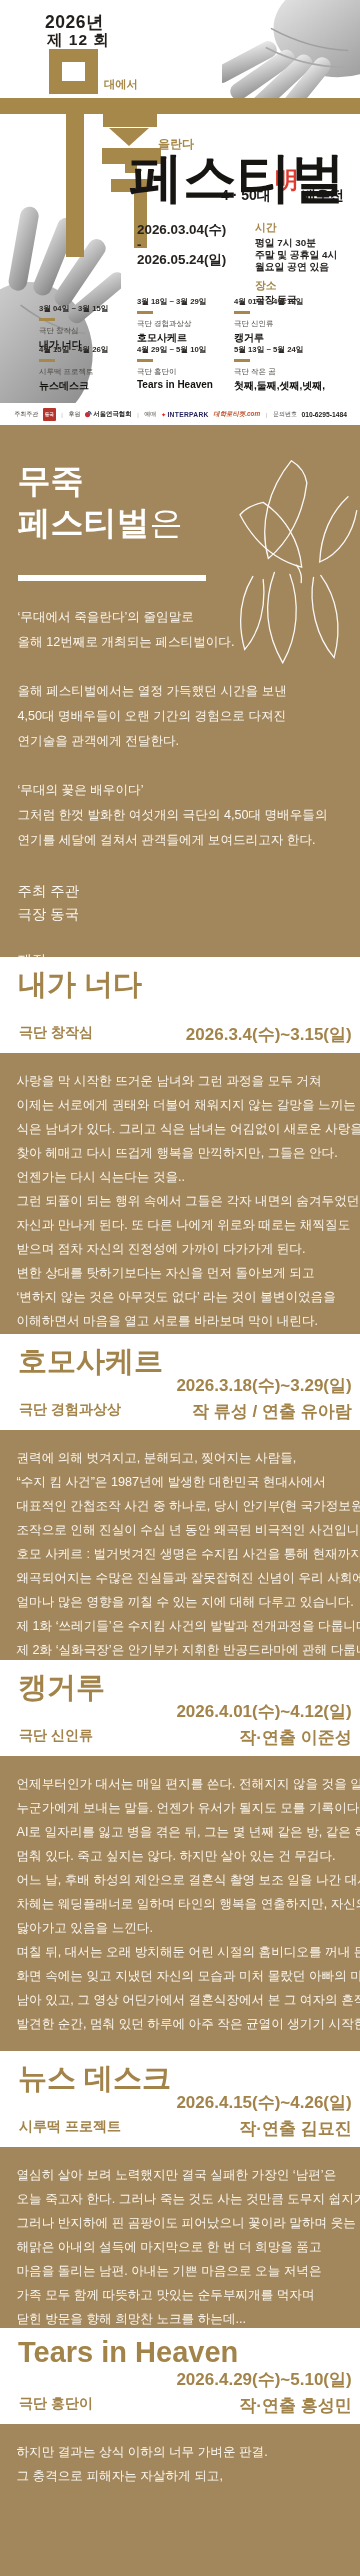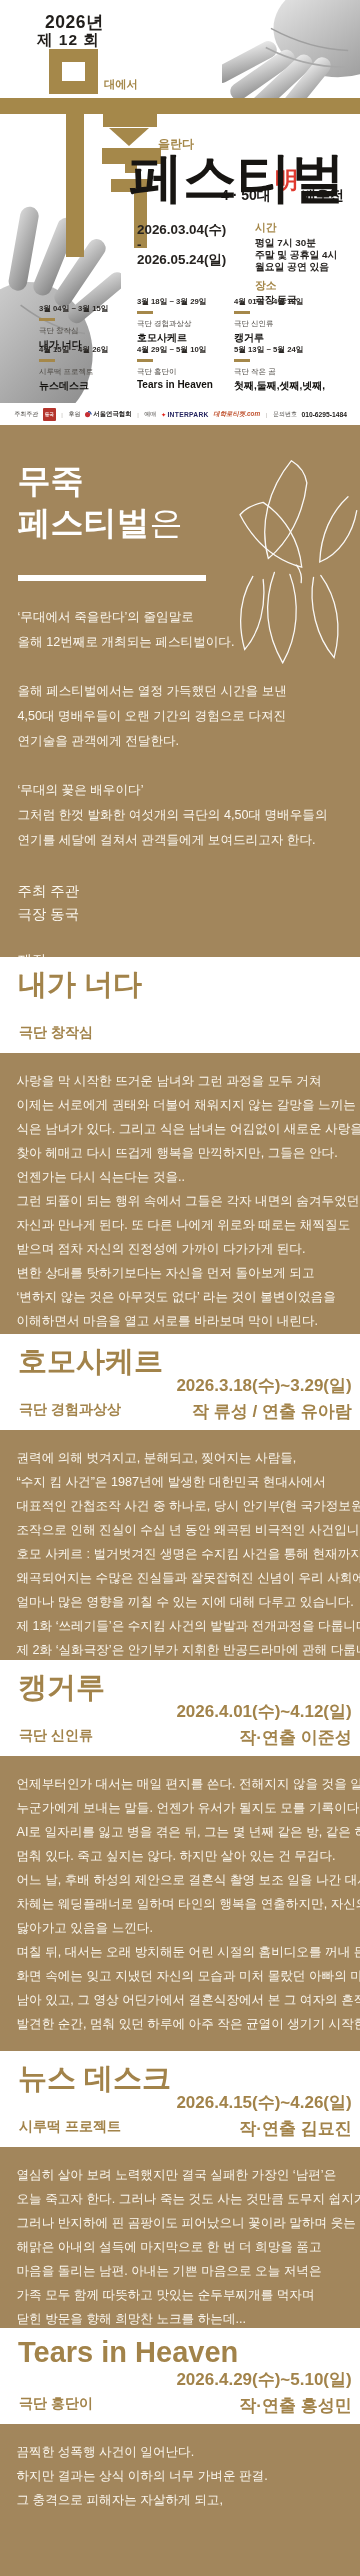--- a/index.html
+++ b/index.html
@@ -2,21 +2,21 @@
 <html style="font-size:8.2px"><head>
 <meta charset="utf-8">
 <style>
   html,body{margin:0;padding:0;background:#ffffff;}
   body{width:361px;font-family:"Liberation Sans","DejaVu Sans",sans-serif;-webkit-font-smoothing:antialiased;}
   .page{width:361px;position:relative;overflow:hidden;background:#fff;}
 
   
   .poster{position:relative;width:361px;height:404px;background:#ffffff;overflow:hidden;}
   .poster .year{position:absolute;left:45px;top:10.3px;font-size:17.5px;font-weight:900;color:#221f1c;letter-spacing:0.5px;}
-  .poster .edition{position:absolute;left:37px;top:30px;font-size:15.5px;font-weight:900;color:#221f1c;letter-spacing:1px;}
+  .poster .edition{position:absolute;left:47px;top:30px;font-size:15.5px;font-weight:900;color:#221f1c;letter-spacing:1px;}
   .lg-square{position:absolute;left:49px;top:49px;width:49px;height:45px;border:13.4px solid #a5884a;box-sizing:border-box;}
   .lg-bar{position:absolute;left:0;top:98px;width:361px;height:15.5px;background:#a5884a;}
   .lg-stem{position:absolute;left:66px;top:113px;width:17.5px;height:144px;background:#a5884a;}
   .lg-jbar{position:absolute;left:103px;top:113px;width:54px;height:14.4px;background:#a5884a;}
   .lg-jlegs{position:absolute;left:109px;top:128px;width:0;height:0;border-left:20.6px solid transparent;border-right:20.6px solid transparent;border-top:18.5px solid #a5884a;}
   .lg-ubar{position:absolute;left:102px;top:148px;width:59px;height:15.5px;background:#a5884a;}
   .lg-ustem{position:absolute;left:125px;top:163px;width:12.4px;height:10.3px;background:#a5884a;}
   .lg-gbar{position:absolute;left:111px;top:179px;width:37px;height:13.4px;background:#a5884a;}
   .lg-gstem{position:absolute;left:134px;top:179px;width:13.4px;height:69px;background:#a5884a;}
   .lg-dae{position:absolute;left:104px;top:77px;font-size:11.3px;font-weight:800;color:#a5884a;}
@@ -262,20 +262,21 @@
             <div>극단 홍단이</div>
           </div>
       </div>
     </div>
   </div>
 
   <div class="band">
     <div class="band-title">내가 너다</div>
     <div class="band-company">극단 창작심</div>
     <div class="band-right">
+      <div class="band-dates">2026.3.4(수)~3.15(일)</div>
     </div>
   </div>
   <div class="brown desc desc-p1">
       <div class="desc-line">사랑을 막 시작한 뜨거운 남녀와 그런 과정을 모두 거쳐</div>
       <div class="desc-line">이제는 서로에게 권태와 더불어 채워지지 않는 갈망을 느끼는</div>
       <div class="desc-line">식은 남녀가 있다. 그리고 식은 남녀는 어김없이 새로운 사랑을</div>
       <div class="desc-line">찾아 헤매고 다시 뜨겁게 행복을 만끽하지만, 그들은 안다.</div>
       <div class="desc-line">언젠가는 다시 식는다는 것을..</div>
       <div class="desc-line">그런 되풀이 되는 행위 속에서 그들은 각자 내면의 숨겨두었던</div>
       <div class="desc-line">자신과 만나게 된다. 또 다른 나에게 위로와 때로는 채찍질도</div>
@@ -347,19 +348,18 @@
 
   <div class="band">
     <div class="band-title">Tears in Heaven</div>
     <div class="band-company">극단 홍단이</div>
     <div class="band-right">
       <div class="band-dates">2026.4.29(수)~5.10(일)</div>
       <div class="band-credits">작·연출 홍성민</div>
     </div>
   </div>
   <div class="brown desc desc-p5">
-      <div class="desc-line">끔찍한 성폭행 사건이 일어난다.</div>
       <div class="desc-line">하지만 결과는 상식 이하의 너무 가벼운 판결.</div>
       <div class="desc-line">그 충격으로 피해자는 자살하게 되고,</div>
     </div>
 
 </div>
 
 
 </body></html>

